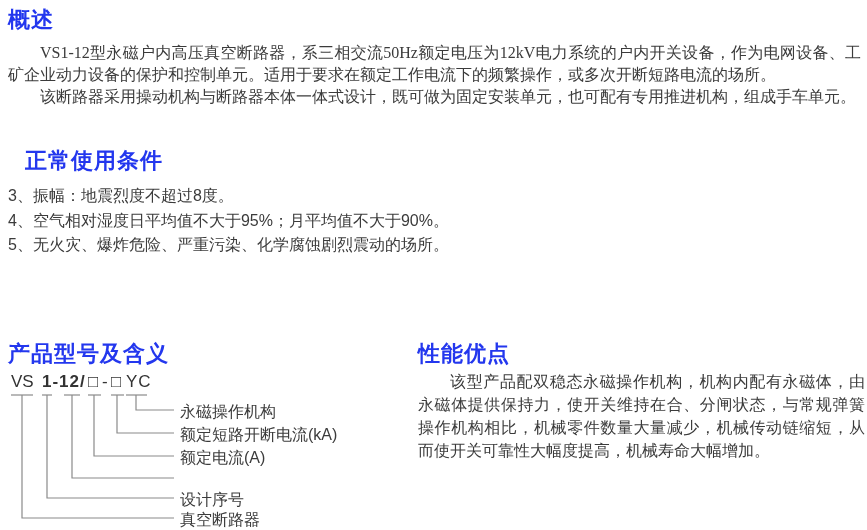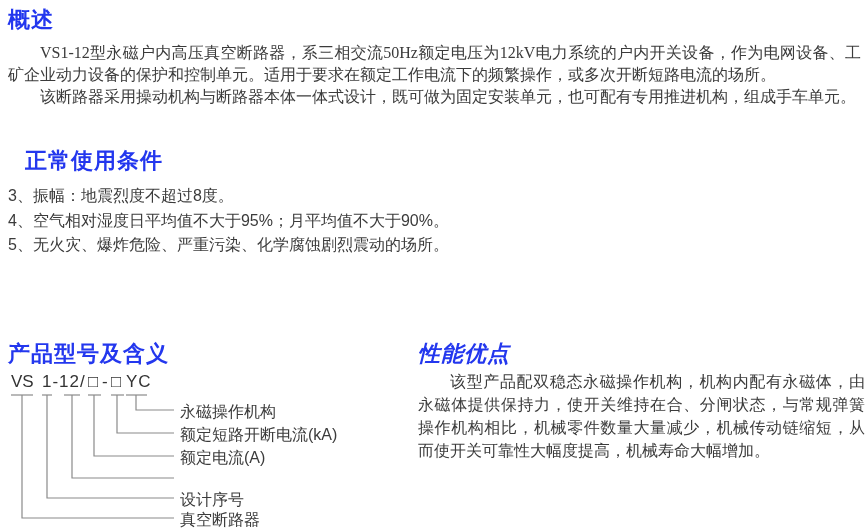--- a/index.html
+++ b/index.html
@@ -14,21 +14,21 @@
     position:absolute;
     font-size:22px;
     font-weight:600;
     color:#2337ee;
     letter-spacing:1px;
     white-space:nowrap;
   }
   #overview-title    { left:8px;  top:5px;   }
   #conditions-title  { left:8px;  top:146px;margin-left:17px; }
   #model-title       { left:8px;  top:339px; }
-  #performance-title { left:418px;top:339px;font-style:italic; }
+  #performance-title { left:418px;top:339px; }
 
   .body-text {
     font-size:16px;
     line-height:22px;
     color:#3b3b3b;
     text-align:justify;
   }
   #overview-paragraphs {
     position:absolute; left:8px; top:42px; width:853px;font-family:Liberation Serif, serif;
   }
@@ -45,21 +45,21 @@
 
   
   #model-diagram {
     position:absolute; left:8px; top:372px; width:410px; height:154px;
   }
   .seg {
     position:absolute; top:0;
     font-size:17px; color:#333333; white-space:nowrap;
   }
   #seg-vs   { left:3px;   }
-  #seg-mid  { left:34px;  letter-spacing:1px; }
+  #seg-mid  { left:34px;  letter-spacing:1px;font-weight:bold; }
   #seg-box1 { left:80px;  }
   #seg-dash { left:94px;  }
   #seg-box2 { left:103px; }
   #seg-yc   { left:118px; letter-spacing:1px; }
   #diagram-lines { position:absolute; left:0; top:0; }
   .diagram-label {
     position:absolute; left:172px;
     font-size:16px; color:#3b3b3b; white-space:nowrap;
   }
   #dlabel-0 { top:30px;  }

